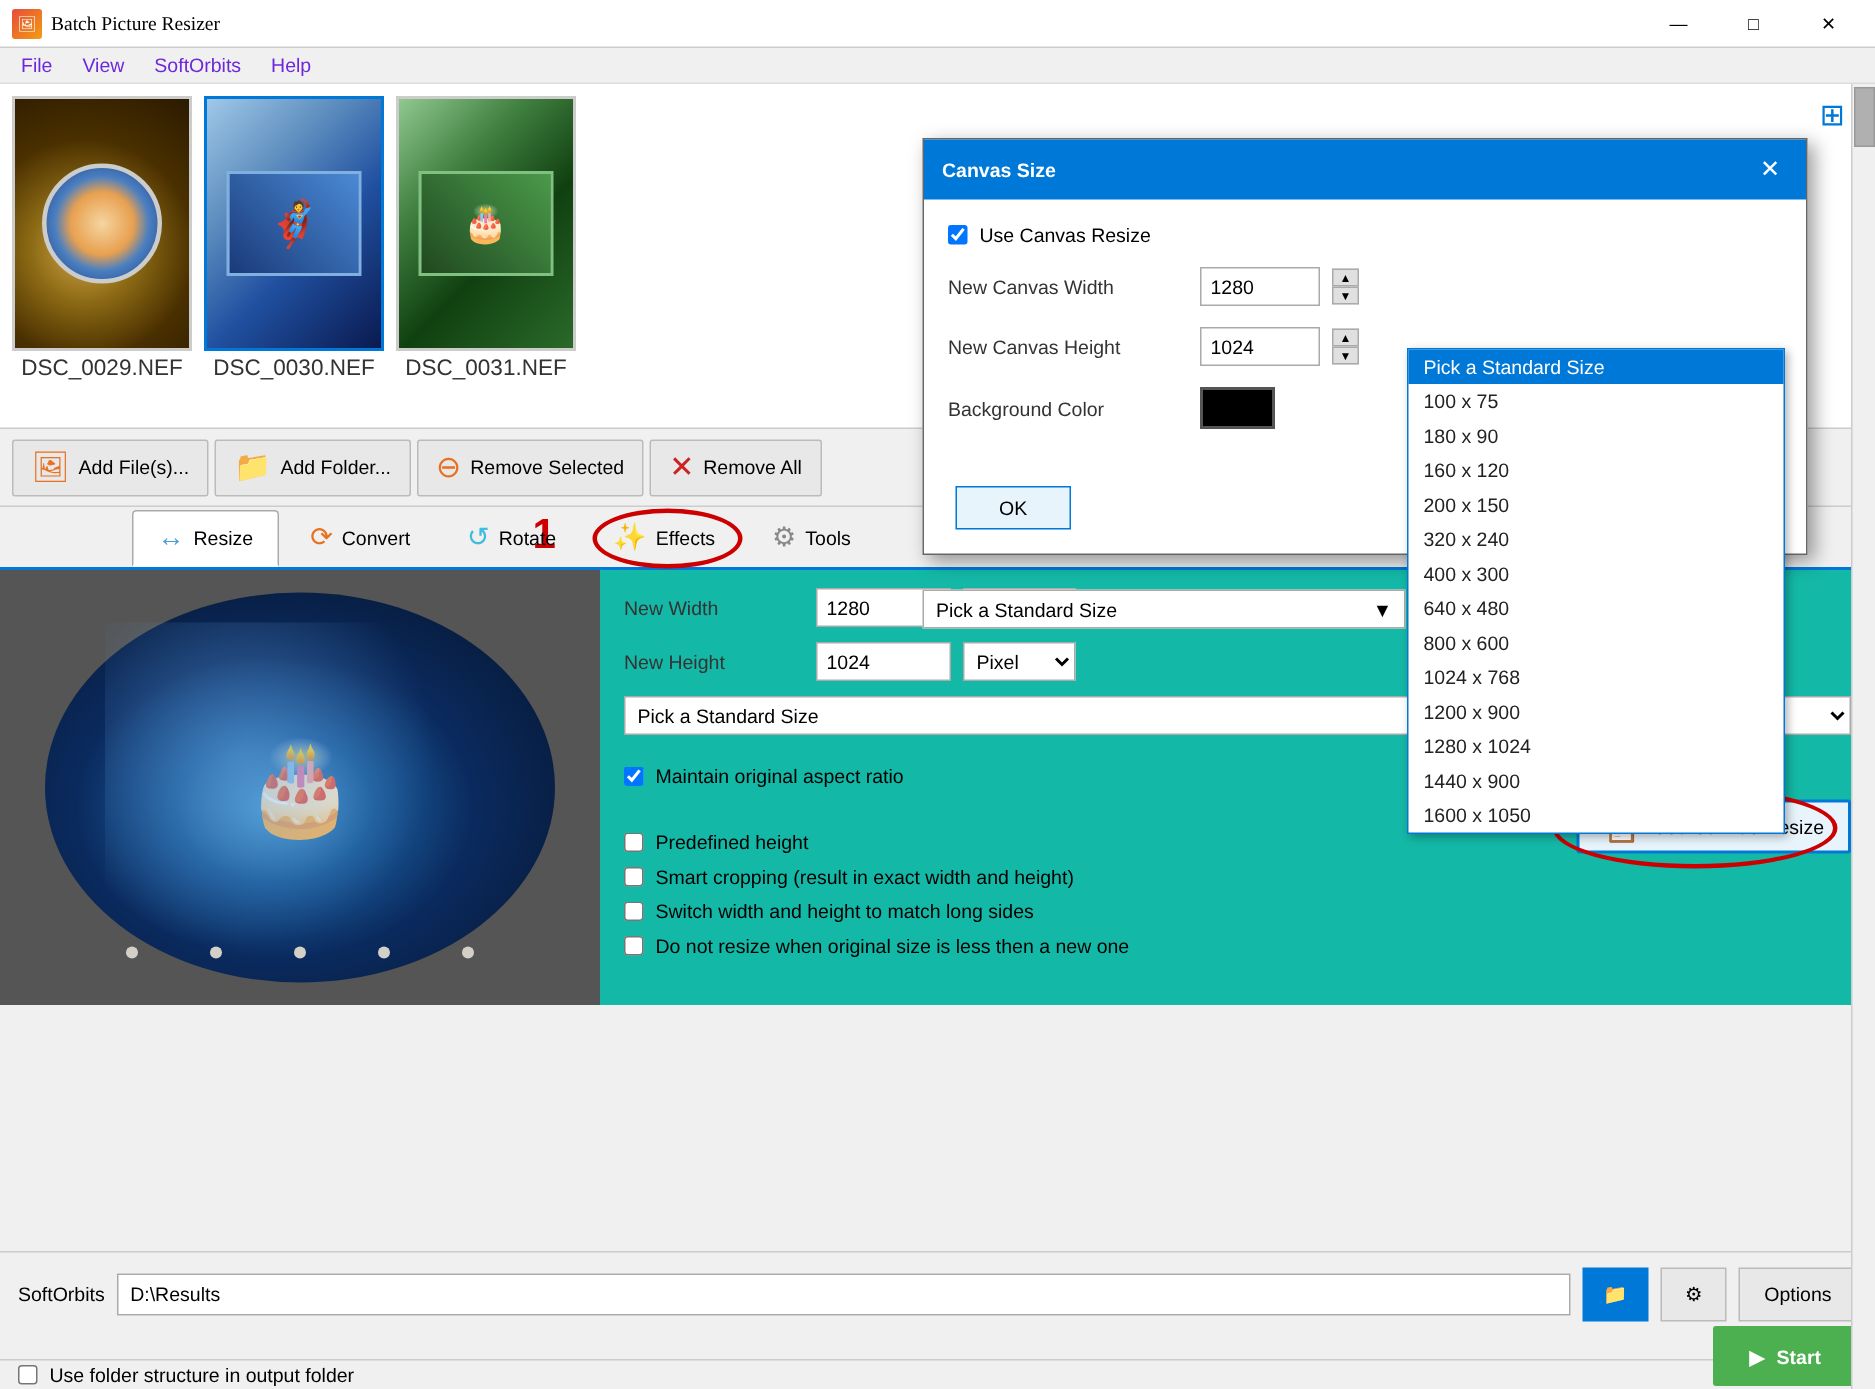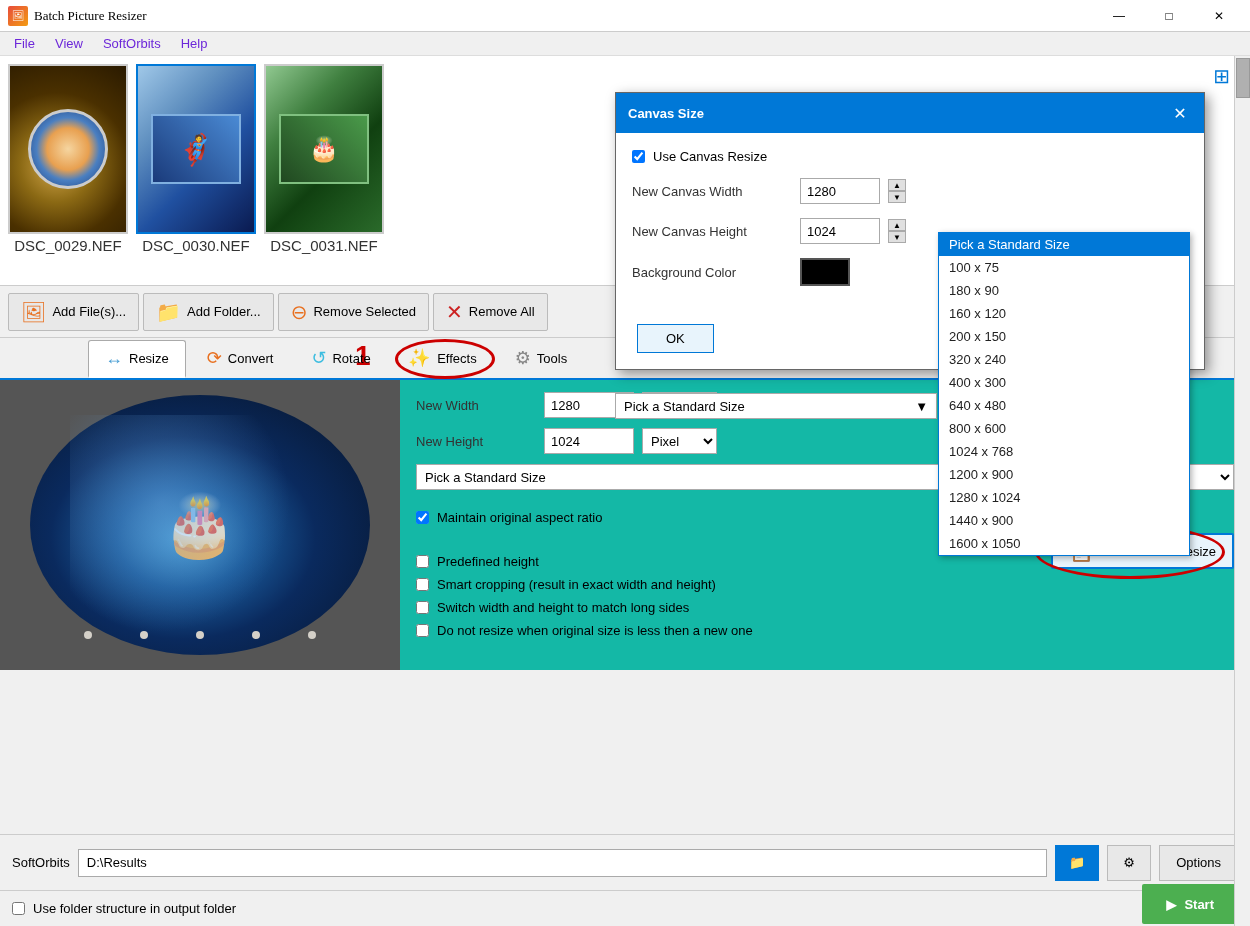--- a/index.html
+++ b/index.html
@@ -554,21 +554,21 @@
     <span>📁</span>
   </button>
   <div style="width:44px;height:36px;background:#e8e8e8;border:1px solid #bbb;display:flex;align-items:center;justify-content:center;cursor:pointer;">
     <span>⚙</span>
   </div>
   <button class="options-btn">
     <span>Options</span>
   </button>
 </div>
 
-<div class="folder-cb-row" style="position:absolute;bottom:0;left:0;right:0;height:36px;">
+<div class="folder-cb-row" style="position:absolute;bottom:0;left:0;right:0;height:20px;">
   <input type="checkbox" id="cb-folder" style="">
   <label for="cb-folder">Use folder structure in output folder</label>
 
   <button class="start-btn" style="position:absolute;right:12px;bottom:2px;">
     <span>▶</span>
     <span>Start</span>
   </button>
 </div>
 
 <div class="dialog-overlay">

